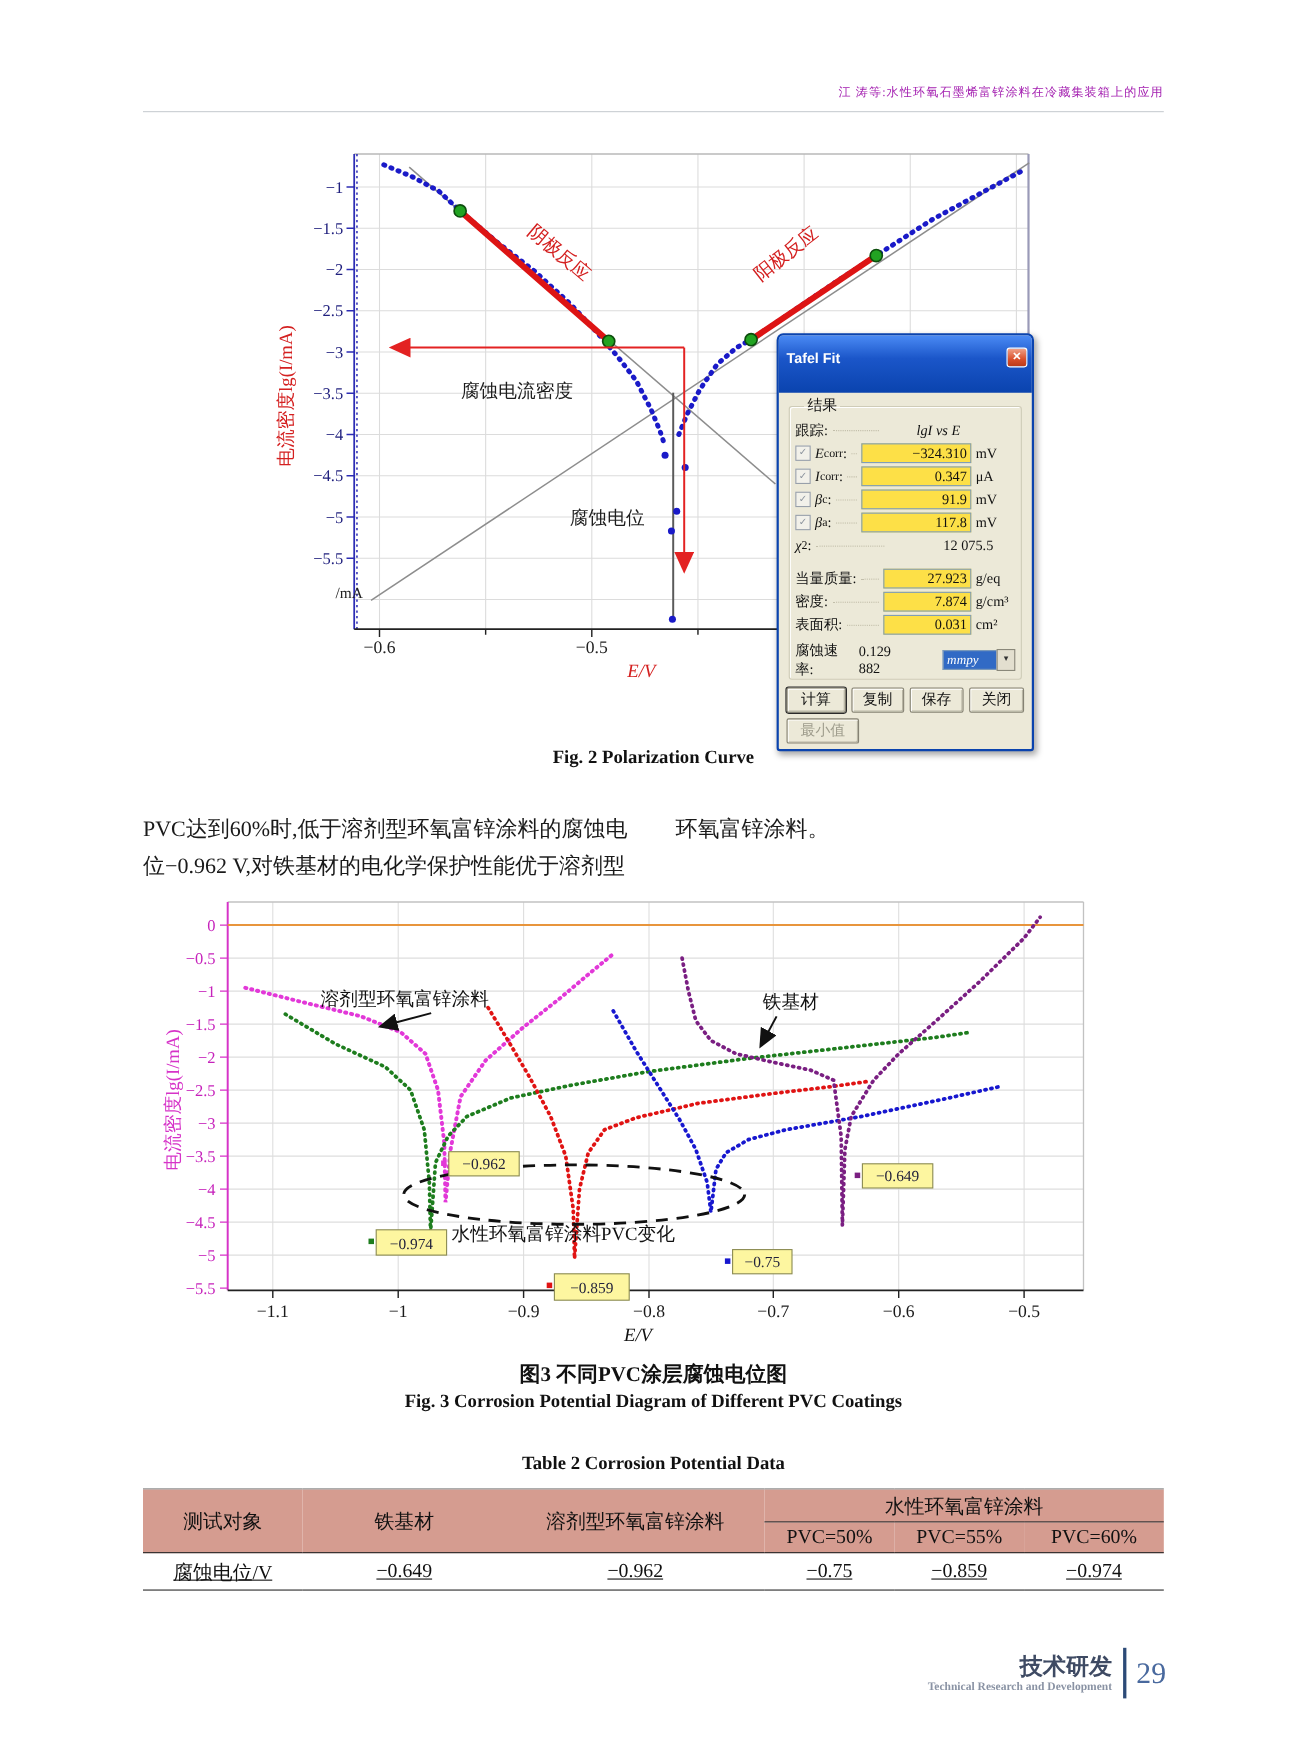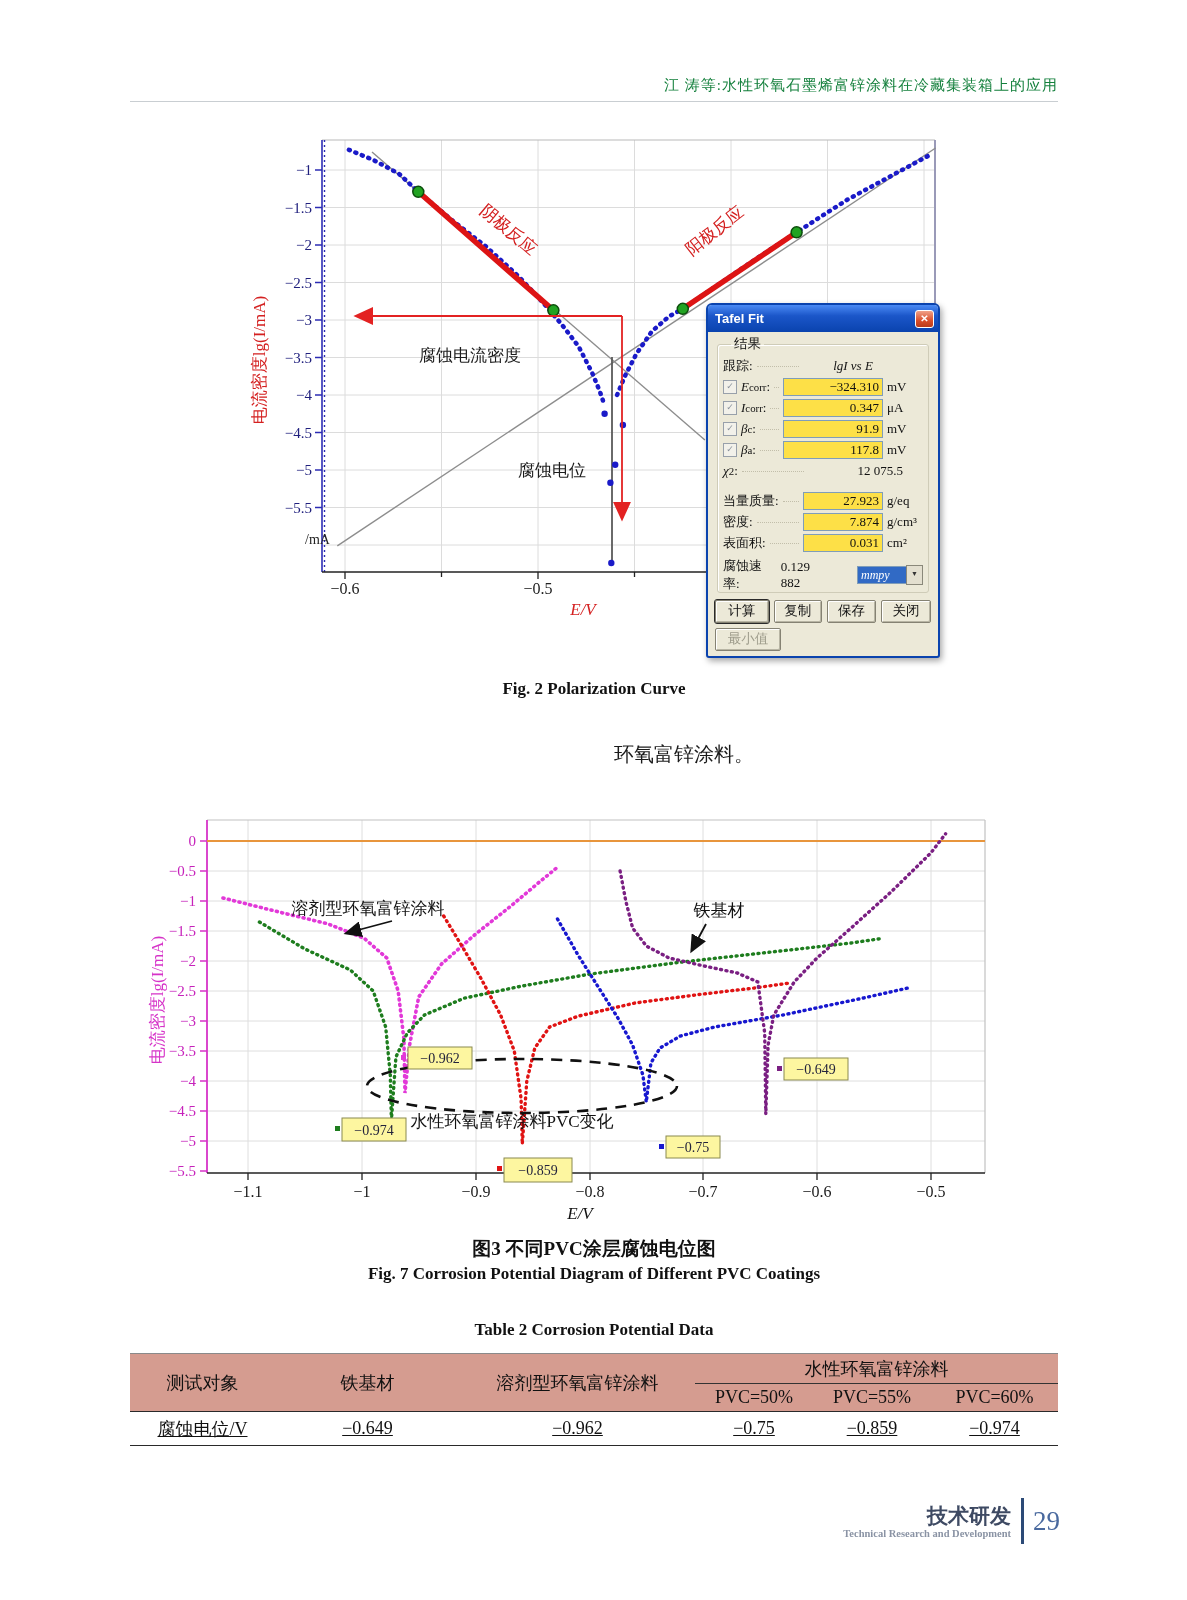--- a/index.html
+++ b/index.html
@@ -1,33 +1,33 @@
 <!DOCTYPE html>
 <html><head>
 <meta charset="utf-8">
 <style>
   html,body{margin:0;padding:0;background:#e8e8e8;}
   .page{position:relative;width:1187px;height:1600px;background:#ffffff;overflow:hidden;
         font-family:"Liberation Serif","DejaVu Serif",serif;color:#111;}
   .abs{position:absolute;}
   
-  .hdr{left:130px;top:76px;width:928px;text-align:right;font-size:15px;color:#15803d;letter-spacing:1px;}
+  .hdr{left:130px;top:76px;width:928px;text-align:right;font-size:11px;color:#a21caf;letter-spacing:1px;}
   .hdr-rule{left:130px;top:101px;width:928px;height:0;border-top:1px solid #c9ced2;}
   
   svg text{font-family:"Liberation Serif","DejaVu Serif",serif;}
   .cap{left:130px;width:928px;text-align:center;font-weight:bold;}
   .cap-cn{font-size:19px;}
   .cap-en{font-size:17px;}
   .para{font-size:20px;line-height:34px;color:#1a1a1a;}
   
   .dlg{left:706px;top:303px;width:230px;background:#ece9d8;border:2px solid #0a43ae;border-radius:6px 6px 3px 3px;
        box-shadow:2px 3px 6px rgba(0,0,0,.35);font-size:13px;z-index:6;}
-  .dlg-title{height:27px;background:linear-gradient(180deg,#4a8af4,#1b56c9 40%,#0a43ae);border-radius:4px 4px 0 0;
+  .dlg-title{height:40px;background:linear-gradient(180deg,#4a8af4,#1b56c9 40%,#0a43ae);border-radius:4px 4px 0 0;
        color:#fff;font-weight:bold;font-family:"Liberation Sans","DejaVu Sans",sans-serif;font-size:13px;
-       display:flex;align-items:center;padding:0 4px 0 7px;}
+       display:flex;align-items:center;padding:0 4px 12px 7px;}
   .dlg-close{margin-left:auto;width:17px;height:16px;background:linear-gradient(#f0a188,#d94f2b 60%,#b93a1a);
        border:1px solid #fff;border-radius:3px;color:#fff;font-size:10px;line-height:15px;text-align:center;
        font-family:"Liberation Sans",sans-serif;font-weight:bold;}
   .dlg-body{padding:3px 7px 5px 7px;}
   .grp{border:1px solid #cfccb8;border-radius:3px;box-shadow:inset 1px 1px 0 #fff;padding:2px 5px 6px 5px;}
   .grp-leg{font-size:13.5px;padding:0 3px;margin-left:8px;}
   .drow{display:flex;align-items:center;height:20px;margin:1px 0;}
   .chk{width:12px;height:12px;border:1px solid #98a0aa;background:#f2f1ea;font-size:9px;line-height:11px;
        color:#8a929c;text-align:center;margin-right:4px;flex:0 0 12px;}
   .sym{font-style:italic;}
@@ -251,20 +251,24 @@
         <span class="dbtn" style="width:40px">复制</span>
         <span class="dbtn" style="width:40px">保存</span>
         <span class="dbtn" style="width:42px">关闭</span>
       </div>
       <span class="dbtn disabled" style="width:50px">最小值</span>
     </div>
   </div>
 
   <div class="abs cap cap-en" style="top:679px;">Fig. 2  Polarization Curve</div>
 
+  <div class="abs para" style="left:130px;top:737px;width:465px;">
+    <div>PVC达到60%时,低于溶剂型环氧富锌涂料的腐蚀电</div>
+    <div>位−0.962 V,对铁基材的电化学保护性能优于溶剂型</div>
+  </div>
   <div class="abs para" style="left:614px;top:737px;width:450px;">环氧富锌涂料。</div>
 
   <svg class="abs" style="left:140px;top:795px;" width="930" height="432" viewBox="0 0 930 432">
     <rect x="67" y="25" width="778" height="353" fill="#ffffff"></rect>
     <path d="M108,25V378 M222,25V378 M336,25V378 M450,25V378 M563,25V378 M677,25V378 M791,25V378
              M67,76H845 M67,106H845 M67,136H845 M67,166H845 M67,196H845 M67,226H845 M67,256H845 M67,286H845 M67,316H845 M67,346H845" stroke="#dedede" stroke-width="1"></path>
     <line x1="67" y1="25" x2="845" y2="25" stroke="#c2c2c2" stroke-width="1.2"></line>
     <line x1="845" y1="25" x2="845" y2="378" stroke="#c2c2c2" stroke-width="1.2"></line>
     <line x1="67" y1="25" x2="67" y2="378" stroke="#d633c8" stroke-width="1.8"></line>
     <line x1="67" y1="378" x2="845" y2="378" stroke="#222" stroke-width="1.6"></line>
@@ -331,21 +335,21 @@
       <text x="450" y="402">−0.8</text>
       <text x="563" y="402">−0.7</text>
       <text x="677" y="402">−0.6</text>
       <text x="791" y="402">−0.5</text>
     </g>
     <text x="440" y="424" font-size="17" font-style="italic" fill="#111" text-anchor="middle">E/V</text>
     <text x="23" y="205" font-size="17" fill="#d633c8" text-anchor="middle" transform="rotate(-90 23 205)">电流密度lg(I/mA)</text>
   </svg>
 
   <div class="abs cap cap-cn" style="top:1236px;">图3  不同PVC涂层腐蚀电位图</div>
-  <div class="abs cap cap-en" style="top:1264px;">Fig. 7   Corrosion Potential Diagram of Different PVC Coatings</div>
+  <div class="abs cap cap-en" style="top:1264px;">Fig. 3   Corrosion Potential Diagram of Different PVC Coatings</div>
 
   <div class="abs cap cap-en" style="top:1320px;">Table 2   Corrosion Potential Data</div>
 
   <div class="abs" style="left:130px;top:1353px;">
     <table class="t2">
       <colgroup>
         <col style="width:145px">
           <col style="width:185px">
           <col style="width:235px">
         <col style="width:118px">

